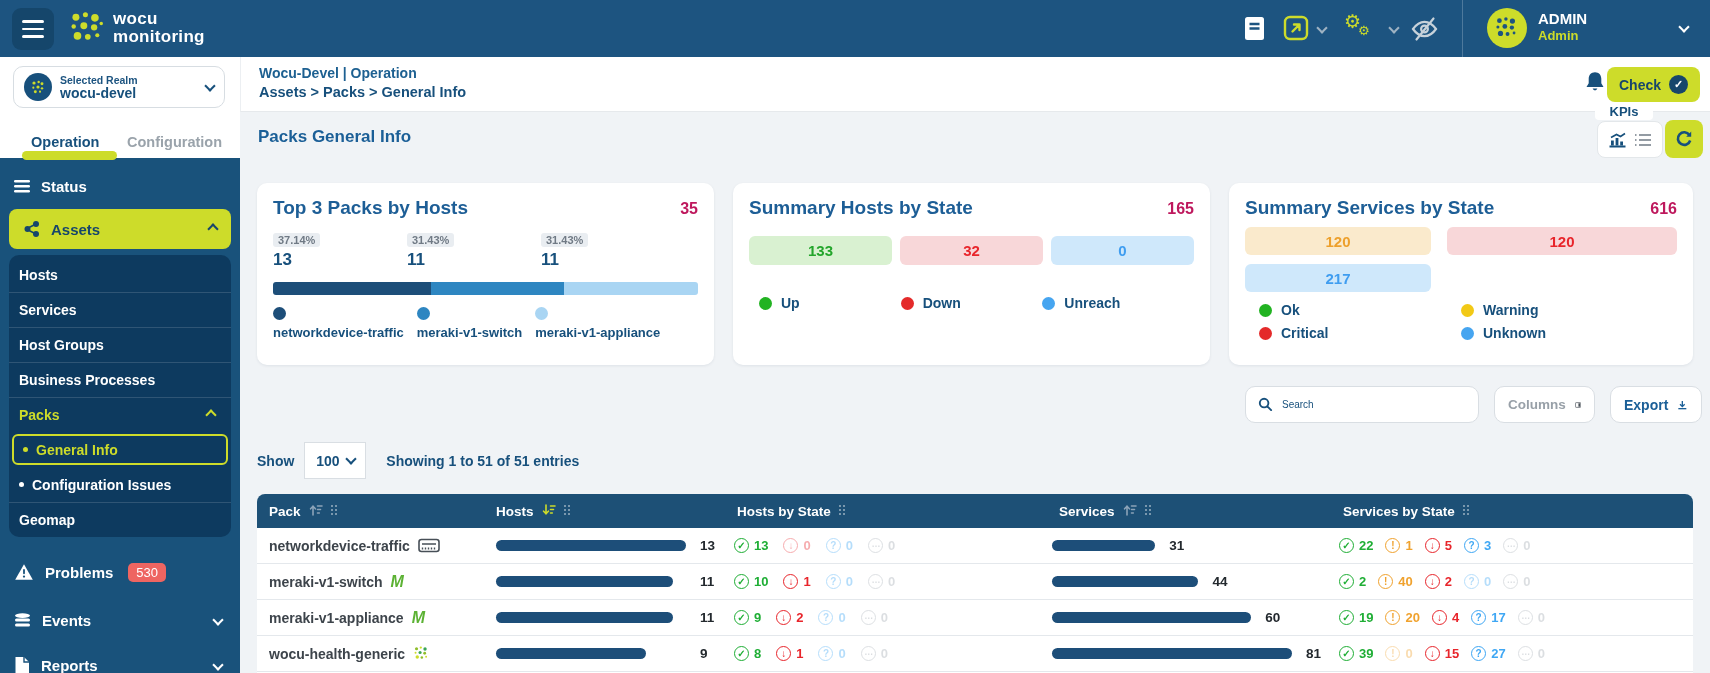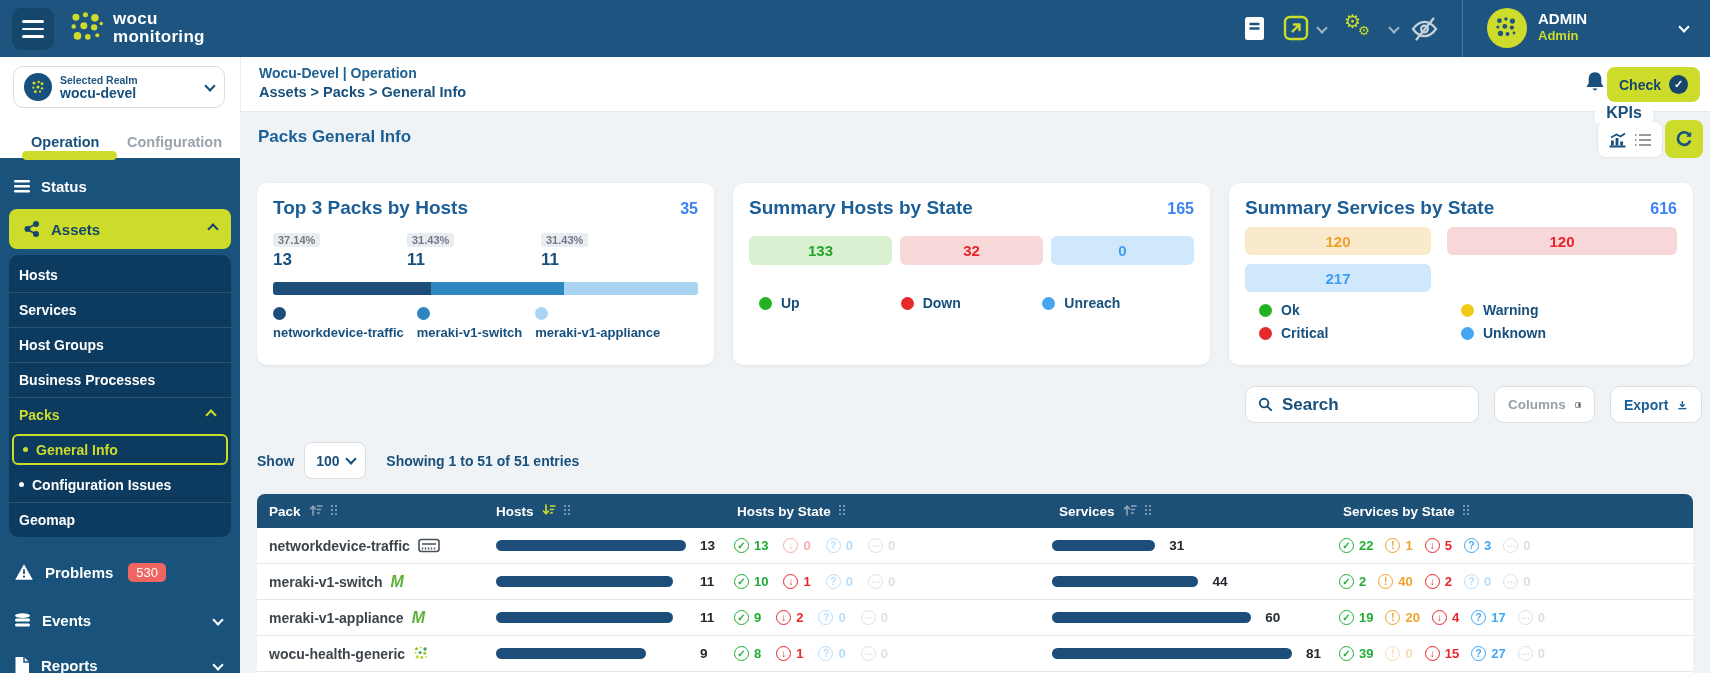--- a/index.html
+++ b/index.html
@@ -77,33 +77,33 @@
   #bell{position:absolute;right:104px;top:13px;cursor:pointer}
   #checkbtn{position:absolute;right:10px;top:10px;height:35px;background:var(--lime);border-radius:8px;border:none;
             display:flex;align-items:center;gap:8px;padding:0 12px;cursor:pointer}
   #checkbtn .ct{font-size:14px;font-weight:800;color:#17466b}
   .ckc{width:19px;height:19px;border-radius:50%;background:#17466b;display:flex;align-items:center;justify-content:center;color:#fff;font-size:11px;font-weight:800}
   .ckc::after{content:"✓"}
 
   
   #content{position:absolute;left:240px;top:112px;width:1470px;height:561px;background:var(--bg)}
   #pagetitle{position:absolute;left:18px;top:15px;font-size:17px;font-weight:800;color:var(--bluet)}
-  #kpis-label{position:absolute;right:57px;top:-9px;width:58px;text-align:center;font-size:16px;font-weight:800;color:var(--navyd);background:#fff;border-radius:4px;padding:1px 0;z-index:6}
+  #kpis-label{position:absolute;right:57px;top:-9px;width:58px;text-align:center;font-size:13px;font-weight:800;color:var(--navyd);background:#fff;border-radius:4px;padding:1px 0;z-index:6}
   #kpis-box{position:absolute;right:47px;top:9px;width:66px;height:37px;background:#fff;border-radius:8px;border:1px solid #e3e7ea;
             display:flex;align-items:center;justify-content:space-between;padding:0 10px}
   #refreshbtn{position:absolute;right:7px;top:8px;width:38px;height:38px;background:var(--lime);border-radius:8px;border:none;
               display:flex;align-items:center;justify-content:center;cursor:pointer}
 
   
   #cards{position:absolute;left:17px;top:71px;width:1436px;height:182px;display:flex;gap:19px}
   .card{background:#fff;border-radius:10px;box-shadow:0 1px 3px rgba(16,42,67,.08);padding:14px 16px;position:relative}
   #card1{width:457px}#card2{width:477px}#card3{width:464px}
   .chead{display:flex;justify-content:space-between;align-items:baseline}
   .ctitle{font-size:19px;font-weight:800;color:#1d5e96}
-  .ctotal{font-size:16px;font-weight:700;color:#3b82f6}
+  .ctotal{font-size:16px;font-weight:700;color:#be185d}
   #c1-stats{display:flex;margin-top:11px}
   #c1-stats .grp{width:134px}
   .pctpill{display:inline-block;background:#e9edf1;border-radius:3px;padding:1px 5px;font-size:11px;font-weight:700;color:#707a85}
   .statval{font-size:17px;font-weight:800;color:var(--navyd);margin-top:2px}
   #c1-bar{display:flex;height:13px;border-radius:3px;overflow:hidden;margin-top:12px;width:100%}
   #c1-leg{display:flex;gap:13px;margin-top:12px;align-items:flex-start}
   .legitem{display:flex;flex-direction:column;gap:5px}
   .dot{width:13px;height:13px;border-radius:50%}
   .legname{font-size:13px;font-weight:700;color:var(--navyd);white-space:nowrap}
   .boxrow3{display:grid;grid-template-columns:1fr 1fr 1fr;gap:8px;margin-top:17px}
@@ -111,32 +111,32 @@
   .legrow3{display:grid;grid-template-columns:1fr 1fr 1fr;margin-top:30px;padding:0 10px}
   .hleg{display:flex;align-items:center;gap:9px}
   .hleg .legname{font-size:14px}
   #c3-boxes{display:grid;grid-template-columns:186px 1fr;gap:9px 16px;margin-top:8px}
   #c3-boxes .sbox{height:28px}
   #c3-leg{display:grid;grid-template-columns:186px 1fr;gap:7px 16px;margin-top:10px;padding-left:14px}
 
   
   #controls{position:absolute;right:8px;top:274px;display:flex;gap:15px;align-items:center}
   #tbl-search{width:234px;height:37px;background:#fff;border:1px solid #d9dee3;border-radius:10px;display:flex;align-items:center;gap:9px;padding:0 12px}
-  #tbl-search input{border:none;outline:none;width:160px;font-size:17px;font-weight:700;color:var(--navyd);font-family:inherit;background:transparent}
+  #tbl-search input{border:none;outline:none;width:160px;font-size:10px;font-weight:400;color:var(--navyd);font-family:inherit;background:transparent}
   #tbl-search input::placeholder{color:var(--navyd);opacity:1}
   .wbtn{height:37px;background:#fff;border:1px solid #d9dee3;border-radius:10px;display:flex;align-items:center;gap:9px;padding:0 13px;cursor:pointer}
   #btn-columns{width:101px}
   #btn-columns .bl{font-size:13.5px;font-weight:600;color:#98a0a8}
   #btn-export{width:92px}
   #btn-export .bl{font-size:14px;font-weight:800;color:var(--bluet)}
 
   
   #showrow{position:absolute;left:17px;top:330px;display:flex;align-items:center}
   #showrow .sl{font-size:14px;font-weight:700;color:var(--navyd)}
-  #pagesize{width:62px;height:37px;margin-left:10px;background:#fff;border:1px solid #d9dee3;border-radius:8px;
+  #pagesize{width:62px;height:37px;margin-left:10px;background:#fff;border:1px solid #d9dee3;border-radius:0;
             display:flex;align-items:center;justify-content:center;gap:7px;cursor:pointer}
   #pagesize .pv{font-size:14px;font-weight:800;color:var(--navyd)}
   #pagesize .chv{color:var(--navyd);margin-top:-4px}
   #showing{margin-left:20px;font-size:14px;font-weight:700;color:var(--navyd)}
 
   
   #tbl{position:absolute;left:17px;top:382px;width:1436px;border-radius:8px 8px 0 0;overflow:hidden}
   .grid{display:grid;grid-template-columns:239px 238px 318px 287px 354px;align-items:center}
   #thead{height:34px;background:#1d5076}
   .th{display:flex;align-items:flex-start;gap:8px;color:#fff;font-size:13.5px;font-weight:700;cursor:pointer}

